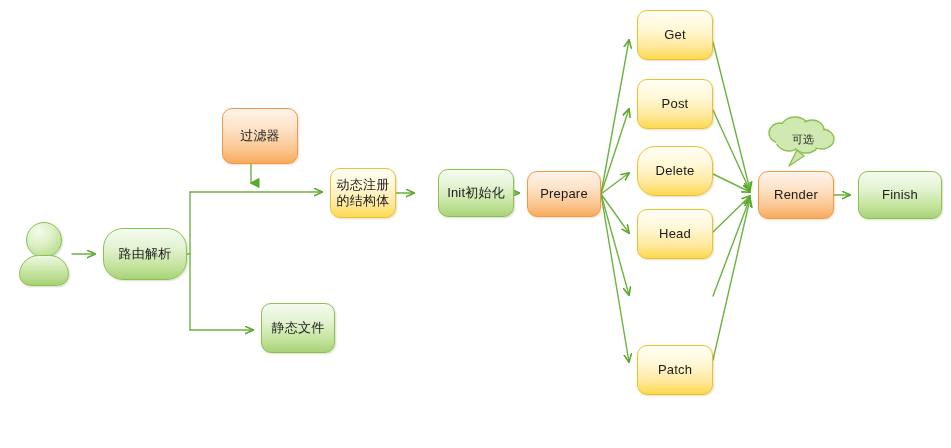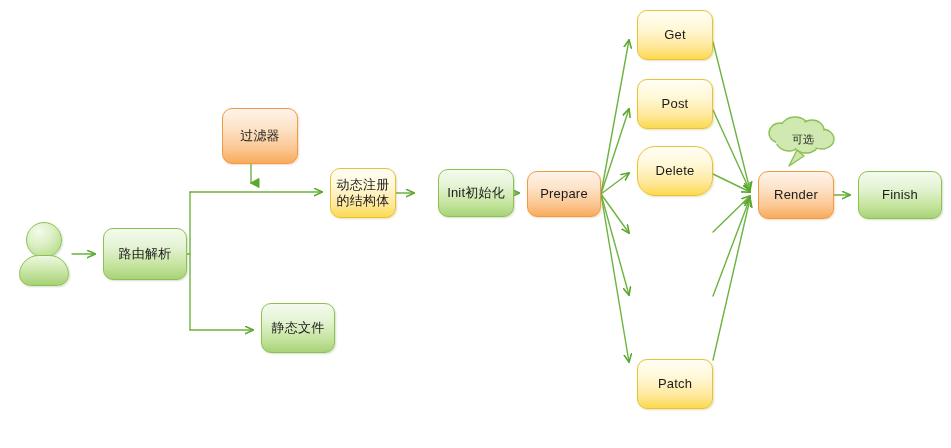--- a/index.html
+++ b/index.html
@@ -181,21 +181,21 @@
 
   <div id="actor">
     <div class="actor-head"></div>
     <div class="actor-body"></div>
   </div>
 
   <div id="cloud">
     <div class="cloud-text">可选</div>
   </div>
 
-  <div class="node node-green" style="left:103px; top:228px; width:84px; height:52px;">
+  <div class="node node-green" style="left:103px; top:228px; width:84px; height:52px;border-radius:20px;">
     <span class="node-label">路由解析</span>
   </div>
 
   <div class="node node-orange" style="left:222px; top:108px; width:76px; height:56px;text-align:right;">
     <span class="node-label">过滤器</span>
   </div>
 
   <div class="node node-yellow" style="left:330px; top:168px; width:66px; height:50px;">
     <span class="node-label">动态注册
 的结构体</span>
@@ -218,23 +218,26 @@
   </div>
 
   <div class="node node-yellow" style="left:637px; top:79px; width:76px; height:50px;">
     <span class="node-label">Post</span>
   </div>
 
   <div class="node node-yellow" style="left:637px; top:146px; width:76px; height:50px;border-radius:18px;">
     <span class="node-label">Delete</span>
   </div>
 
-
-
-  <div class="node node-yellow" style="left:637px; top:359px; width:76px; height:50px;">
+  <div class="node node-yellow" style="left:637px; top:209px; width:76px; height:50px;">
+    <span class="node-label">Head</span>
+  </div>
+
+
+  <div class="node node-yellow" style="left:637px; top:345px; width:76px; height:50px;">
     <span class="node-label">Patch</span>
   </div>
 
   <div class="node node-orange" style="left:758px; top:171px; width:76px; height:48px;">
     <span class="node-label">Render</span>
   </div>
 
   <div class="node node-green" style="left:858px; top:171px; width:84px; height:48px;">
     <span class="node-label">Finish</span>
   </div>

